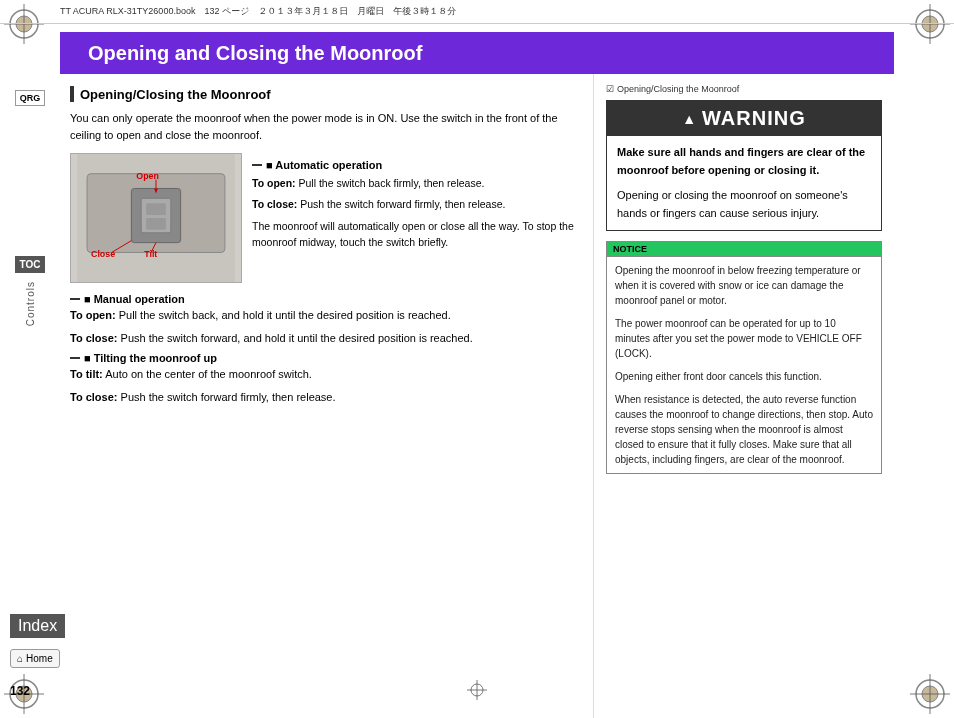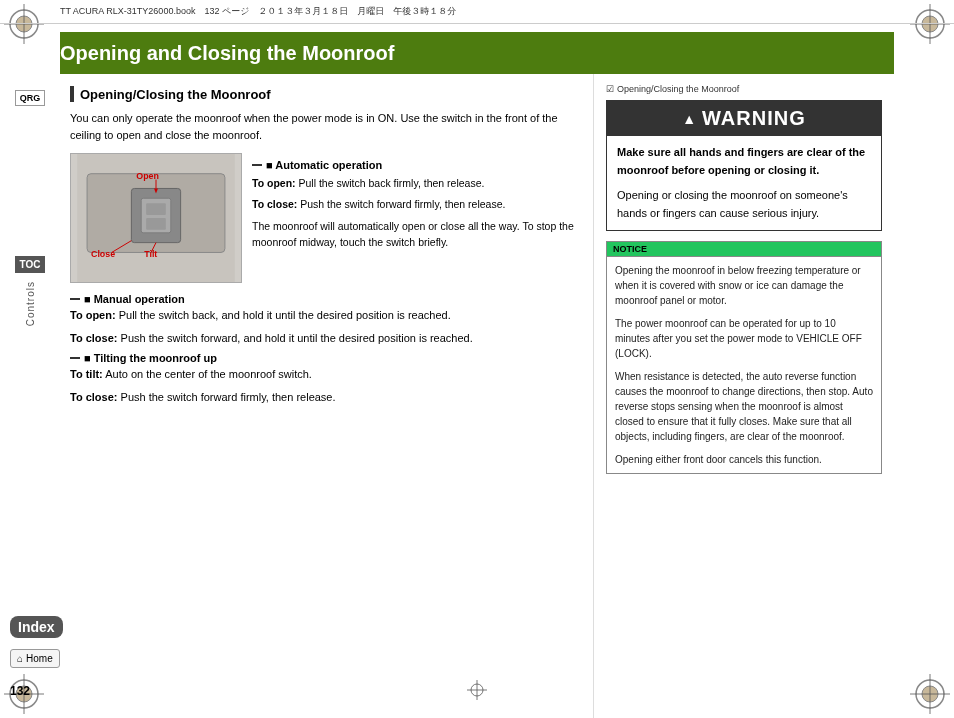--- a/index.html
+++ b/index.html
@@ -39,24 +39,24 @@
       margin-left: 60px;
     }
 
     
     .title-bar {
       position: absolute;
       top: 32px;
       left: 60px;
       right: 60px;
       height: 42px;
-      background: #4d7c0f;
-      display: flex;
-      align-items: center;
-      padding-left: 0;
+      background: #6d28d9;
+      display: flex;
+      align-items: center;
+      padding-left: 28px;
     }
     .title-bar-text {
       color: #fff;
       font-size: 20px;
       font-weight: bold;
     }
 
     
     .left-sidebar {
       position: absolute;
@@ -98,24 +98,23 @@
       margin-top: 8px;
       letter-spacing: 1px;
     }
 
     .index-badge {
       position: absolute;
       bottom: 80px;
       left: 10px;
       background: #555;
       color: #fff;
-      font-size: 14px;
-      font-weight: bold;
+      font-size: 16px;
+      font-weight: normal;
       padding: 3px 8px;
-      border-radius: 8px;
     }
 
     .home-badge {
       position: absolute;
       bottom: 50px;
       left: 10px;
       background: #f5f5f5;
       border: 1px solid #999;
       font-size: 10px;
       padding: 3px 6px;
@@ -468,20 +467,20 @@
         <p><strong>Make sure all hands and fingers are clear of the moonroof before opening or closing it.</strong></p>
         <p>Opening or closing the moonroof on someone's hands or fingers can cause serious injury.</p>
       </div>
     </div>
 
     <div class="notice-box">
       <div class="notice-header">NOTICE</div>
       <div class="notice-body">
         <p>Opening the moonroof in below freezing temperature or when it is covered with snow or ice can damage the moonroof panel or motor.</p>
         <p>The power moonroof can be operated for up to 10 minutes after you set the power mode to VEHICLE OFF (LOCK).</p>
+        <p>Opening either front door cancels this function.</p>
         <p>When resistance is detected, the auto reverse function causes the moonroof to change directions, then stop. Auto reverse stops sensing when the moonroof is almost closed to ensure that it fully closes. Make sure that all objects, including fingers, are clear of the moonroof.</p>
-        <p>Opening either front door cancels this function.</p>
       </div>
     </div>
 
   </div>
 
 </div>
 
 </body></html>

